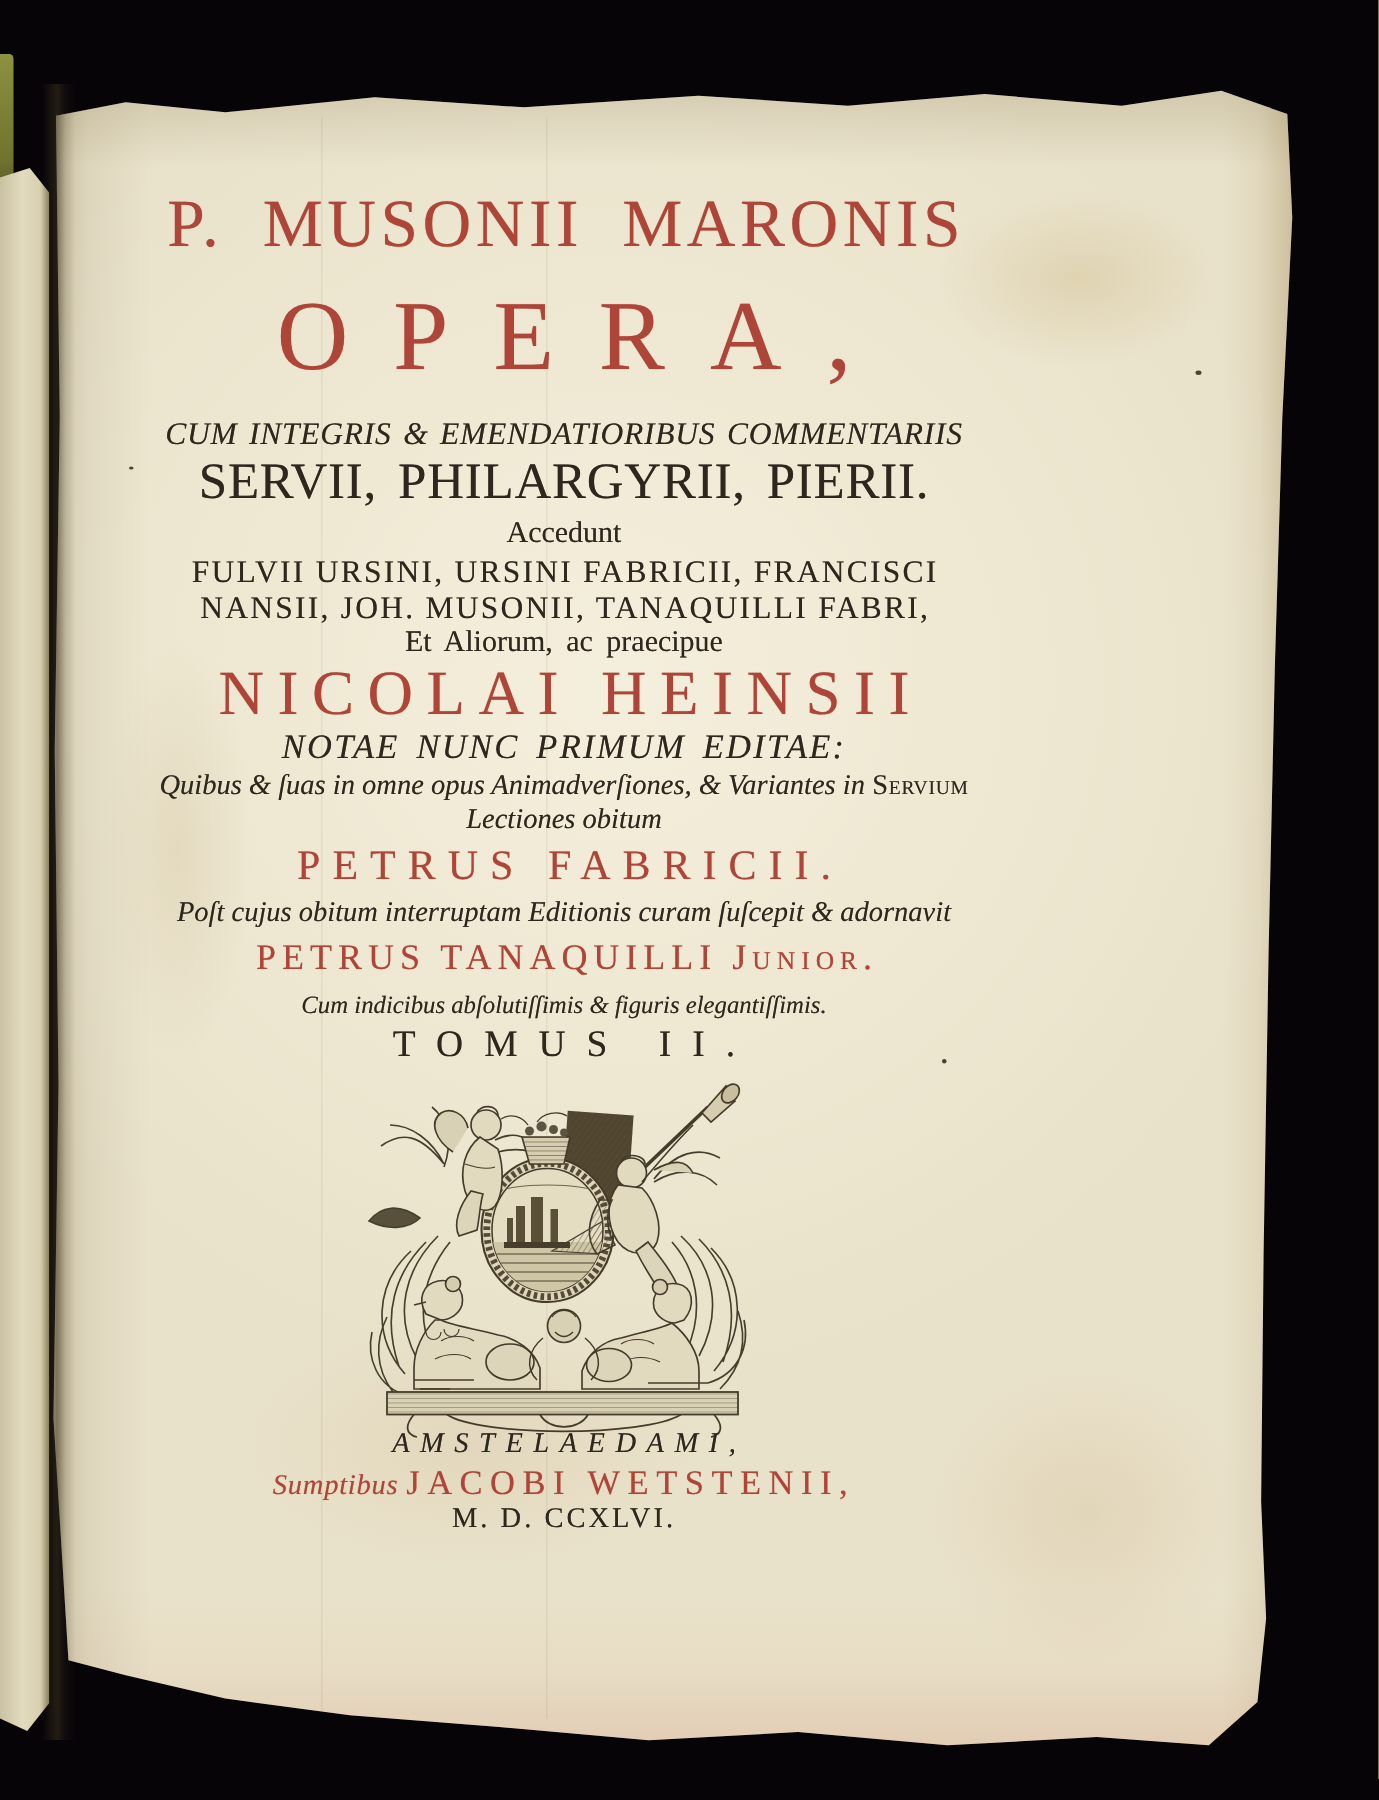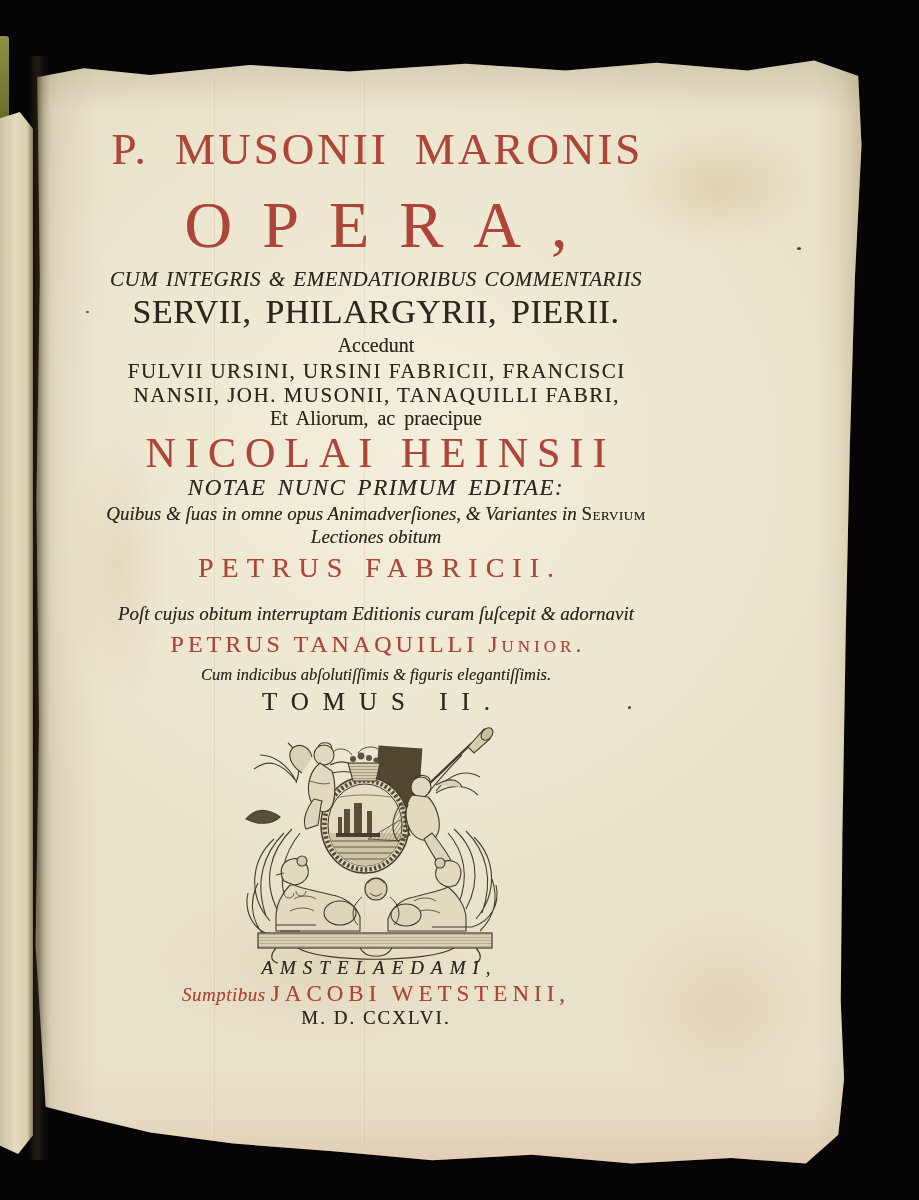--- a/index.html
+++ b/index.html
@@ -63,34 +63,34 @@
     position:absolute;left:28px;top:0;width:628px;
     text-align:center;color:#2d271e;
   }
   .line{text-shadow:0 0 0.4px rgba(45,39,30,0.55);}
   .red{color:#ad4639;text-shadow:0 0 0.5px rgba(173,70,57,0.55);}
 
   .author-line{margin-top:68px;font-size:45px;line-height:1.15;
     letter-spacing:3px;word-spacing:12px;padding-left:3px;}
   .main-title{margin-top:14px;font-size:66px;line-height:1.05;
     letter-spacing:30px;padding-left:30px;font-weight:bold;font-weight:normal;}
-  .commentary-line{margin-top:8px;font-size:21px;line-height:1.2;font-style:italic;
+  .commentary-line{margin-top:18px;font-size:21px;line-height:1.2;font-style:italic;
     letter-spacing:0.5px;word-spacing:2px;}
   .commentators-line{font-size:34px;line-height:1.15;letter-spacing:0.5px;word-spacing:5px;}
   .accedunt{margin-top:2px;font-size:20px;line-height:1.2;}
   .contrib{font-size:21px;line-height:1.12;letter-spacing:1.5px;padding-left:1.5px;}
   .contrib.first{margin-top:3px;}
   .et-aliorum{font-size:20px;line-height:1.15;word-spacing:4px;}
   .heinsii{font-size:42px;line-height:1.1;letter-spacing:9px;padding-left:9px;}
   .notae{margin-top:-2px;font-size:23px;line-height:1.15;font-style:italic;
     letter-spacing:1.5px;word-spacing:4px;}
   .quibus{margin-top:2px;font-size:19px;line-height:1.12;font-style:italic;}
   .quibus .sc{font-variant:small-caps;font-style:normal;letter-spacing:0.5px;}
   .burman-sr{margin-top:4px;font-size:28px;line-height:1.15;letter-spacing:8px;padding-left:8px;}
-  .post-obitum{margin-top:19px;font-size:19px;line-height:1.15;font-style:italic;}
+  .post-obitum{margin-top:4px;font-size:19px;line-height:1.15;font-style:italic;}
   .burman-jr{margin-top:6px;font-size:24px;line-height:1.15;letter-spacing:4px;padding-left:4px;}
   .burman-jr .sc{font-variant:small-caps;}
   .cum-indicibus{margin-top:8px;font-size:16.5px;line-height:1.15;font-style:italic;}
   .tomus{margin-top:3px;font-size:25px;line-height:1.15;letter-spacing:14px;padding-left:14px;}
   .vignette-wrap{margin-top:4px;height:248px;}
   .imprint-city{margin-top:-12px;font-size:19px;line-height:1.2;font-style:italic;
     letter-spacing:7px;padding-left:7px;}
   .imprint-pub{font-size:23px;line-height:1.2;}
   .imprint-pub .sump{font-style:italic;font-size:19px;letter-spacing:0.5px;}
   .imprint-pub .pub{letter-spacing:5px;}

